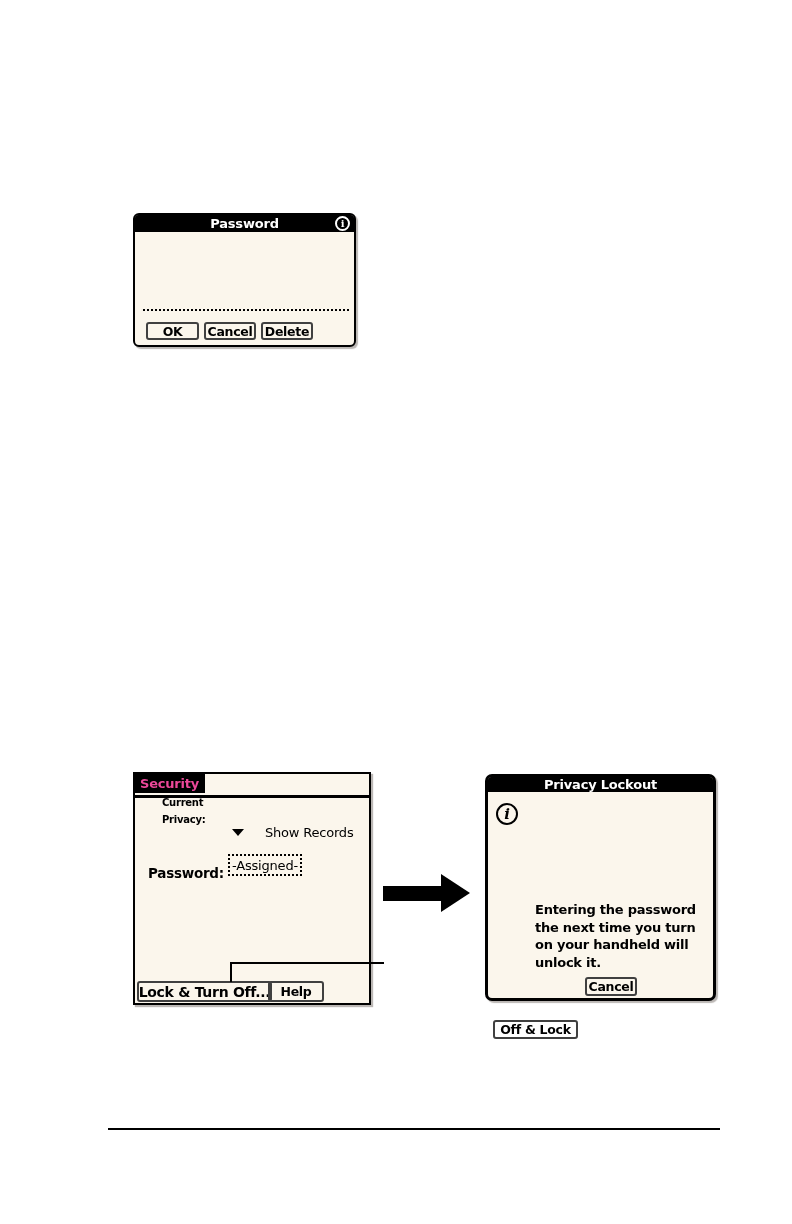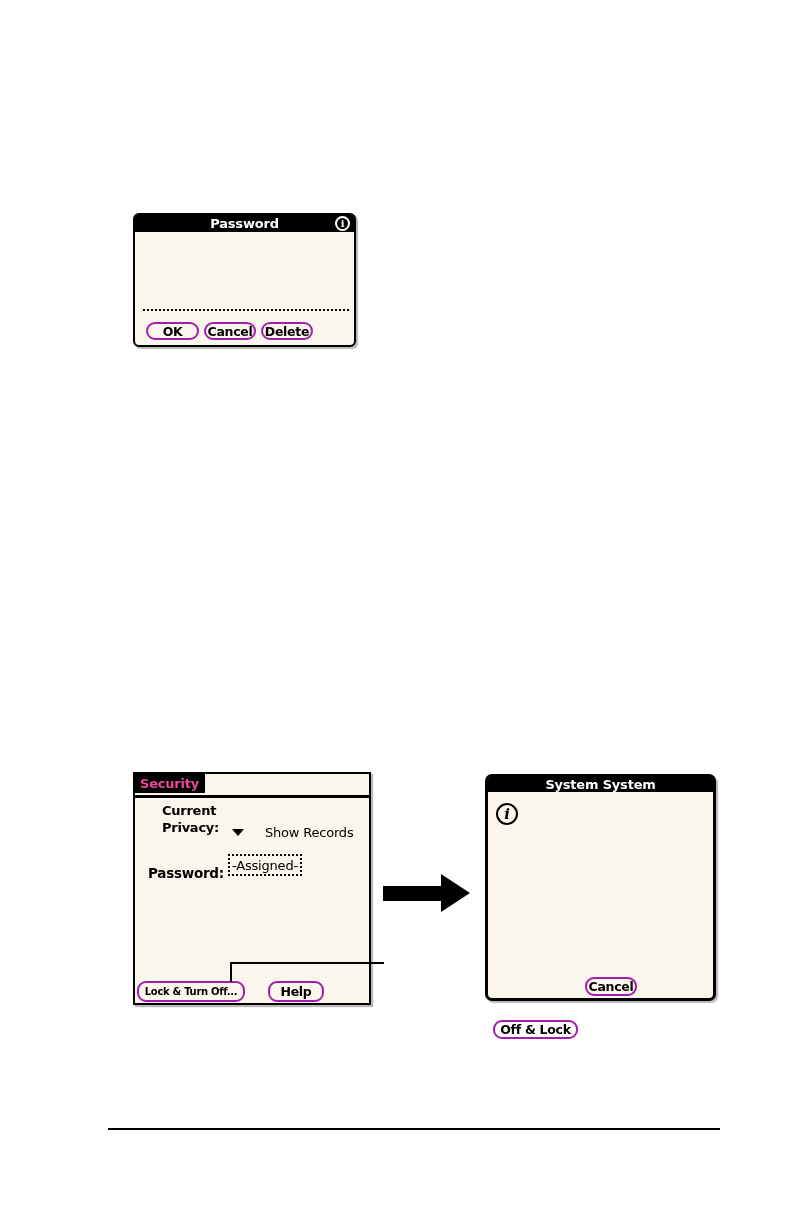--- a/index.html
+++ b/index.html
@@ -27,22 +27,22 @@
     background: #000;
     color: #fff;
     display: flex;
     align-items: center;
     justify-content: center;
     font-weight: bold;
     letter-spacing: -0.2px;
   }
   .palm-btn {
     position: absolute;
-    border: 2px solid #a21caf;
-    border-radius: 9px;
+    border: 2px solid #404040;
+    border-radius: 3px;
     background: transparent;
     color: #000;
     font-family: inherit;
     font-weight: bold;
     font-size: 12.5px;
     letter-spacing: -0.3px;
     display: flex;
     align-items: center;
     justify-content: center;
     white-space: nowrap;
@@ -116,22 +116,22 @@
     padding-left: 5px;
   }
   #security-title-rule {
     position: absolute;
     left: 0; right: 0; top: 21px;
     height: 3px;
     background: #000;
   }
   #privacy-label {
     position: absolute;
-    left: 27px; top: 28px;
-    font-size: 13px;
+    left: 27px; top: 20px;
+    font-size: 10px;
     line-height: 17px;
   }
   #privacy-dropdown {
     position: absolute;
     left: 97px; top: 50px;
     height: 17px;
     display: flex;
     align-items: center;
     gap: 21px;
     cursor: pointer;
@@ -158,21 +158,21 @@
     left: 93px; top: 80px;
     width: 74px; height: 22px;
     border: 2px dotted #000;
     display: flex;
     align-items: center;
     justify-content: center;
     font-size: 13px;
     letter-spacing: -0.2px;
     cursor: pointer;
   }
-  #btn-lock { left: 2px;   top: 207px; width: 108px; height: 21px; font-size: 10px; }
+  #btn-lock { left: 2px;   top: 207px; width: 135px; height: 21px; font-size: 14px; }
   #btn-help { left: 133px; top: 207px; width: 56px;  height: 21px; }
 
   
   .annotation-line { position: absolute; background: #000; }
   #callout-h { left: 230px; top: 962px; width: 154px; height: 2px; }
   #callout-v { left: 230px; top: 962px; width: 2px;   height: 20px; }
   #arrow-shaft {
     position: absolute;
     left: 383px; top: 886px;
     width: 60px; height: 15px;
@@ -270,22 +270,26 @@
   </div>
 
   <div class="annotation-line" id="callout-h"></div>
   <div class="annotation-line" id="callout-v"></div>
 
   <div id="arrow-shaft"></div>
   <div id="arrow-head"></div>
 
   <div class="palm" id="lockout-dialog">
     <div class="palm-titlebar">
-      <span>System System</span>
+      <span>Privacy Lockout</span>
     </div>
     <div id="lockout-info-icon">i</div>
+    <div class="bold-body" id="lockout-para-2">Entering the password
+the next time you turn
+on your handheld will
+unlock it.</div>
     <button class="palm-btn" id="btn-offlock">Off &amp; Lock</button>
     <button class="palm-btn" id="btn-lockout-cancel">Cancel</button>
   </div>
 
   <div id="footer-rule"></div>
 
 </div>
 
 </body></html>

